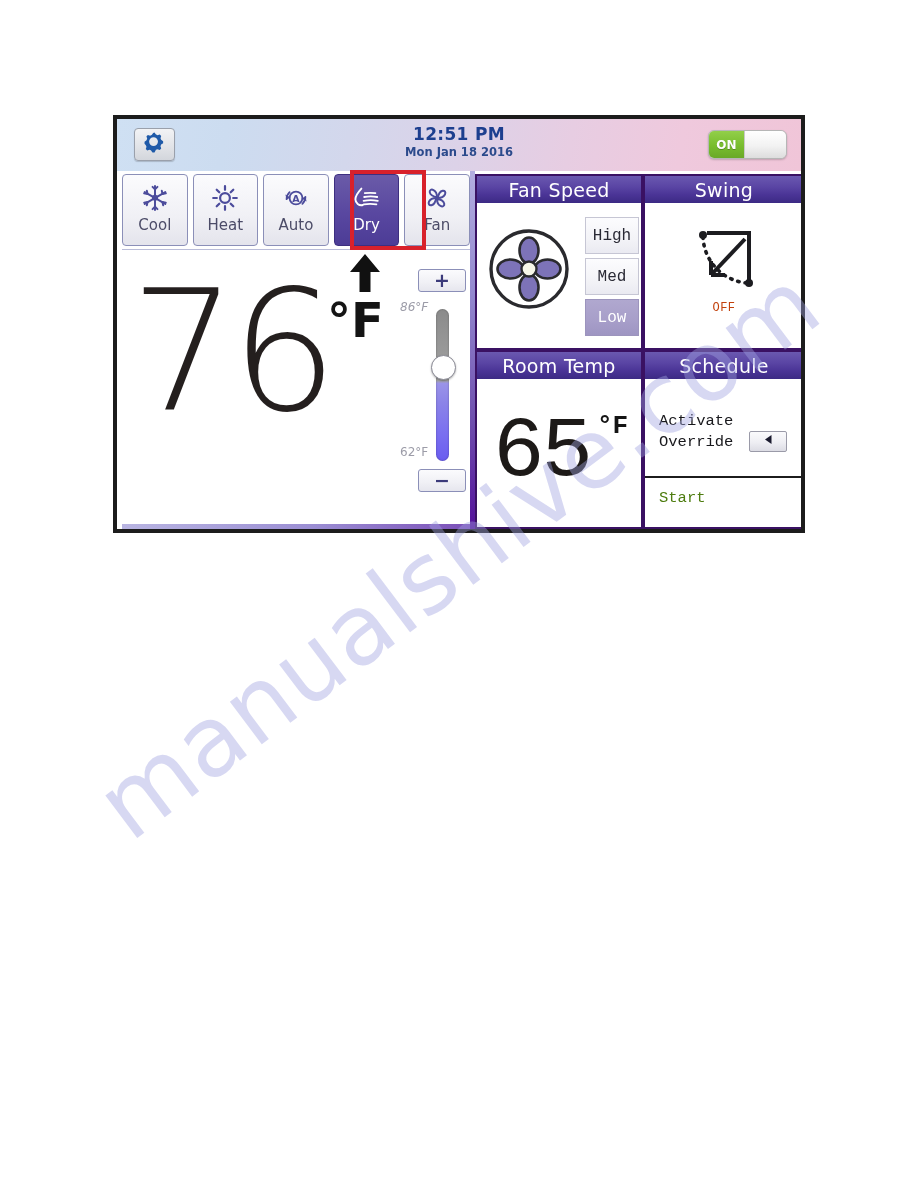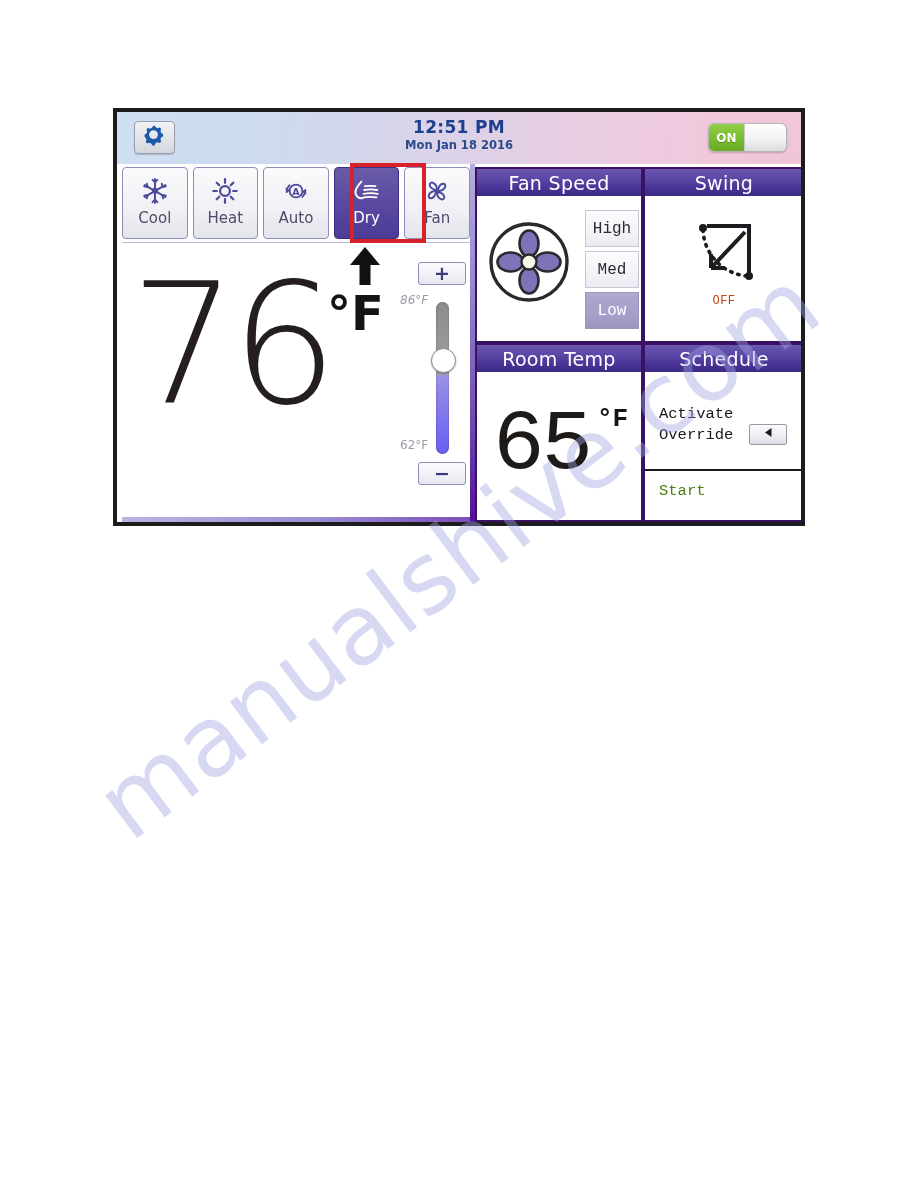--- a/index.html
+++ b/index.html
@@ -35,21 +35,21 @@
     font-weight: 400;
     letter-spacing: 1px;
     color: rgba(160,163,225,0.42);
     white-space: nowrap;
   }
 
   
   #device {
     position: absolute;
     left: 113px;
-    top: 108px;
+    top: 115px;
     width: 692px;
     height: 418px;
     box-sizing: border-box;
     border: 4px solid #1c1c1c;
     background: #ffffff;
     z-index: 10;
   }
   #screen {
     position: absolute;
     left: 0; top: 0; right: 0; bottom: 0;

